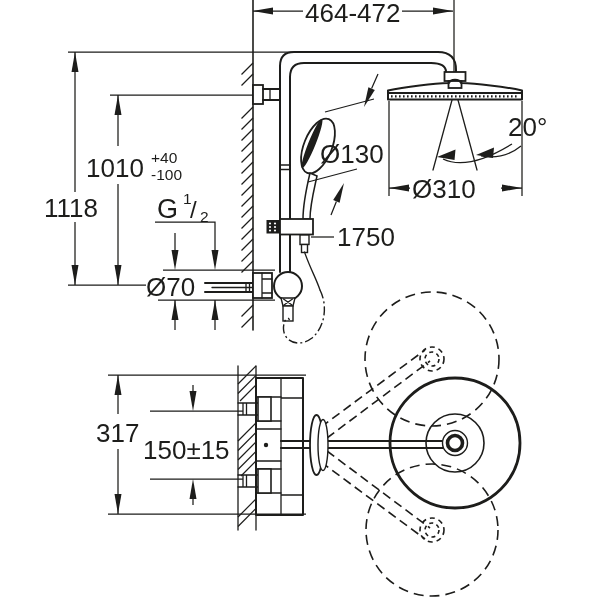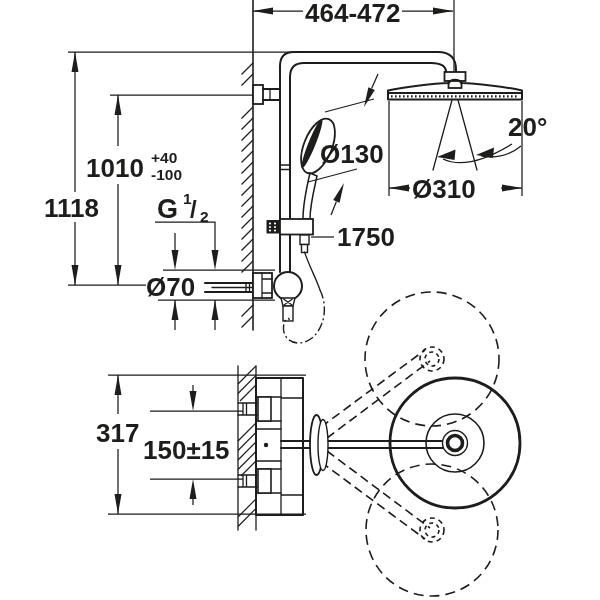--- a/index.html
+++ b/index.html
@@ -1,16 +1,16 @@
 <!DOCTYPE html>
 <html><head>
 <meta charset="utf-8">
 <style>
   html,body{margin:0;padding:0;background:#ffffff;}
-  .stage{width:600px;height:600px;background:#ffffff;position:relative;overflow:hidden;font-weight:bold;}
+  .stage{width:600px;height:600px;background:#ffffff;position:relative;overflow:hidden;}
   svg{display:block;}
   .ln   {fill:none;stroke:#1d1d1b;stroke-width:2;stroke-linecap:round;stroke-linejoin:round;}
   .thin {fill:none;stroke:#1d1d1b;stroke-width:1.3;stroke-linecap:round;}
   .bold {fill:none;stroke:#1d1d1b;stroke-width:2.8;}
   .dim  {fill:none;stroke:#1d1d1b;stroke-width:1.25;stroke-linecap:butt;}
   .hatch{fill:none;stroke:#1d1d1b;stroke-width:1.2;stroke-linecap:butt;}
   .wfill{fill:#ffffff;stroke:#1d1d1b;stroke-width:1.8;}
   .dfill{fill:#1d1d1b;stroke:none;}
   .arrow{fill:#1d1d1b;stroke:none;}
   .dash {fill:none;stroke:#1d1d1b;stroke-width:1.6;stroke-dasharray:10 6;}

